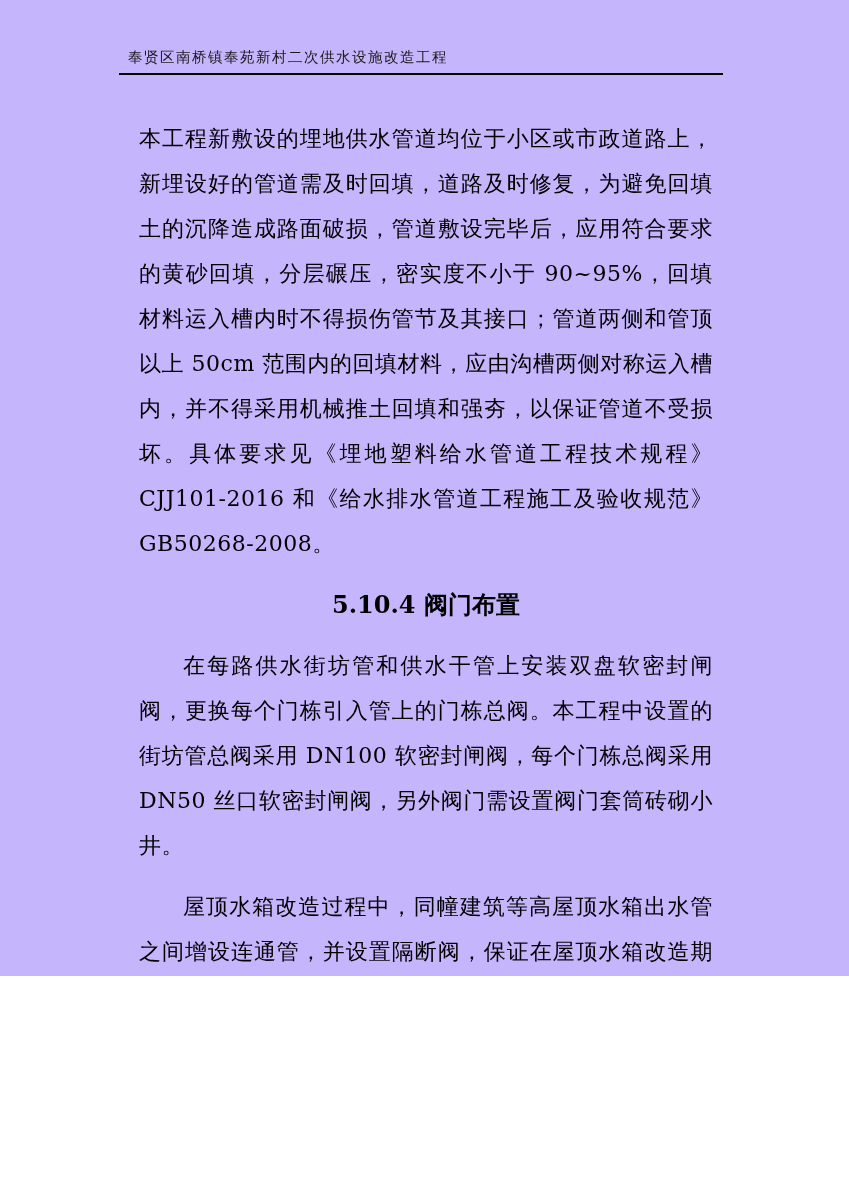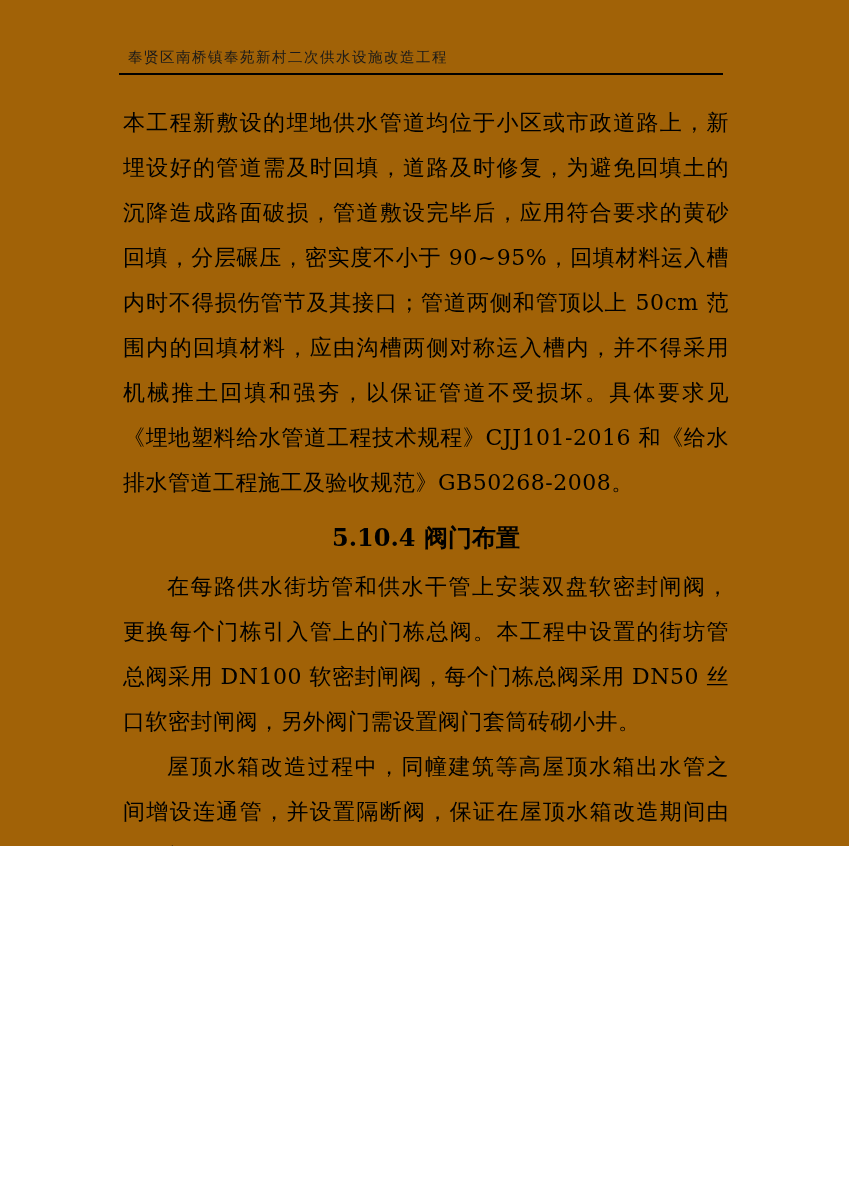--- a/index.html
+++ b/index.html
@@ -3,22 +3,22 @@
 <meta charset="utf-8">
 <style>
   html, body {
     margin: 0;
     padding: 0;
     background: #ffffff;
   }
   .page {
     position: relative;
     width: 849px;
-    height: 846px;
-    background: #a16207;
+    height: 976px;
+    background: #c4b5fd;
     color: #000000;
     font-family: "DejaVu Serif", "Liberation Serif", serif;
     overflow: hidden;
   }
   .running-header {
     position: absolute;
     left: 128px;
     top: 48px;
     font-size: 14.5px;
     letter-spacing: 1.5px;
@@ -33,21 +33,21 @@
     height: 0;
     border-top: 2px solid #000000;
   }
   .doc-body {
     position: absolute;
     left: 123px;
     top: 100px;
     width: 606px;
   }
   .par {
-    margin: 0;
+    margin: 16px;
     font-size: 22px;
     line-height: 45px;
     text-align: justify;
     letter-spacing: 0.5px;
   }
   .par.indent {
     text-indent: 2em;
   }
   .sec-heading-3 {
     margin: 10px 0 4px 0;

